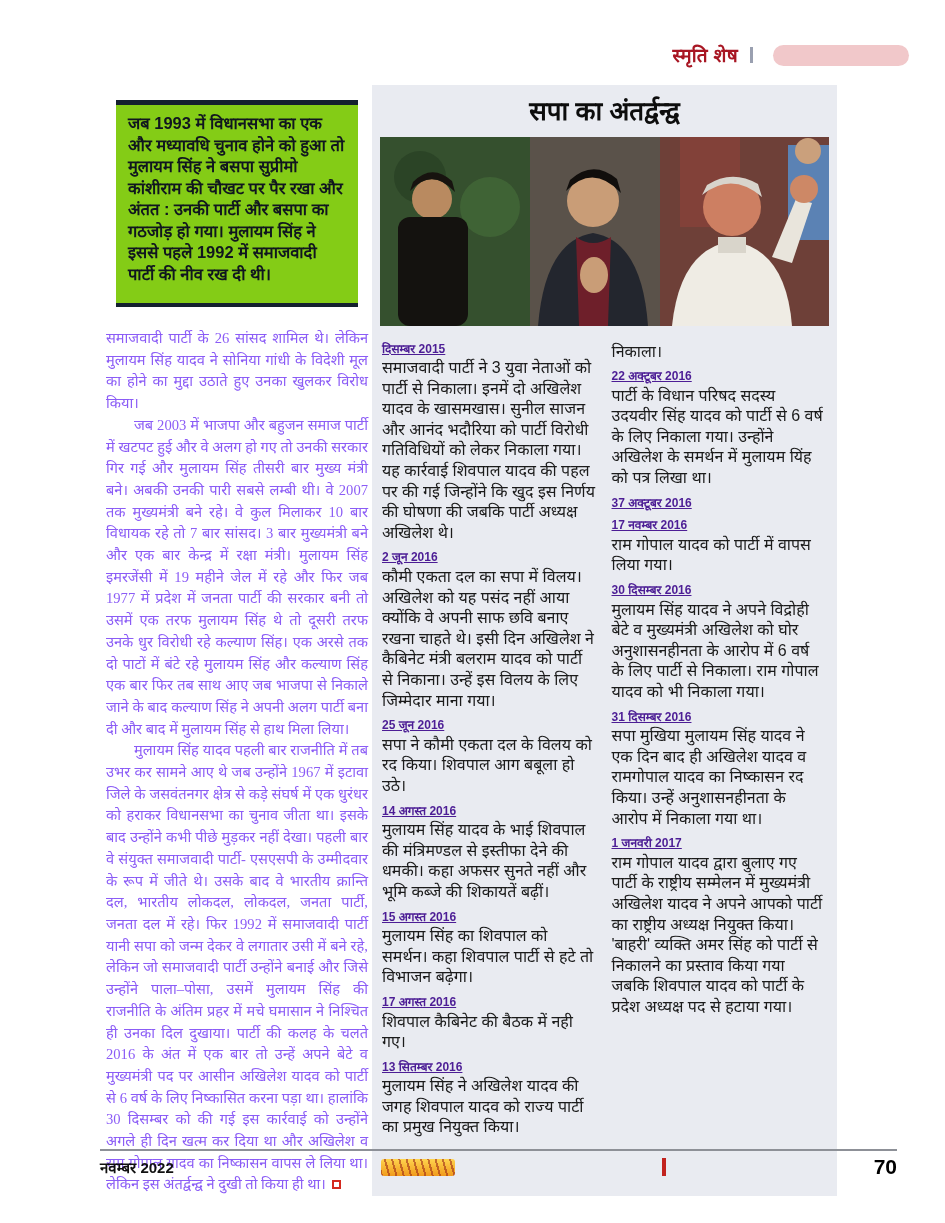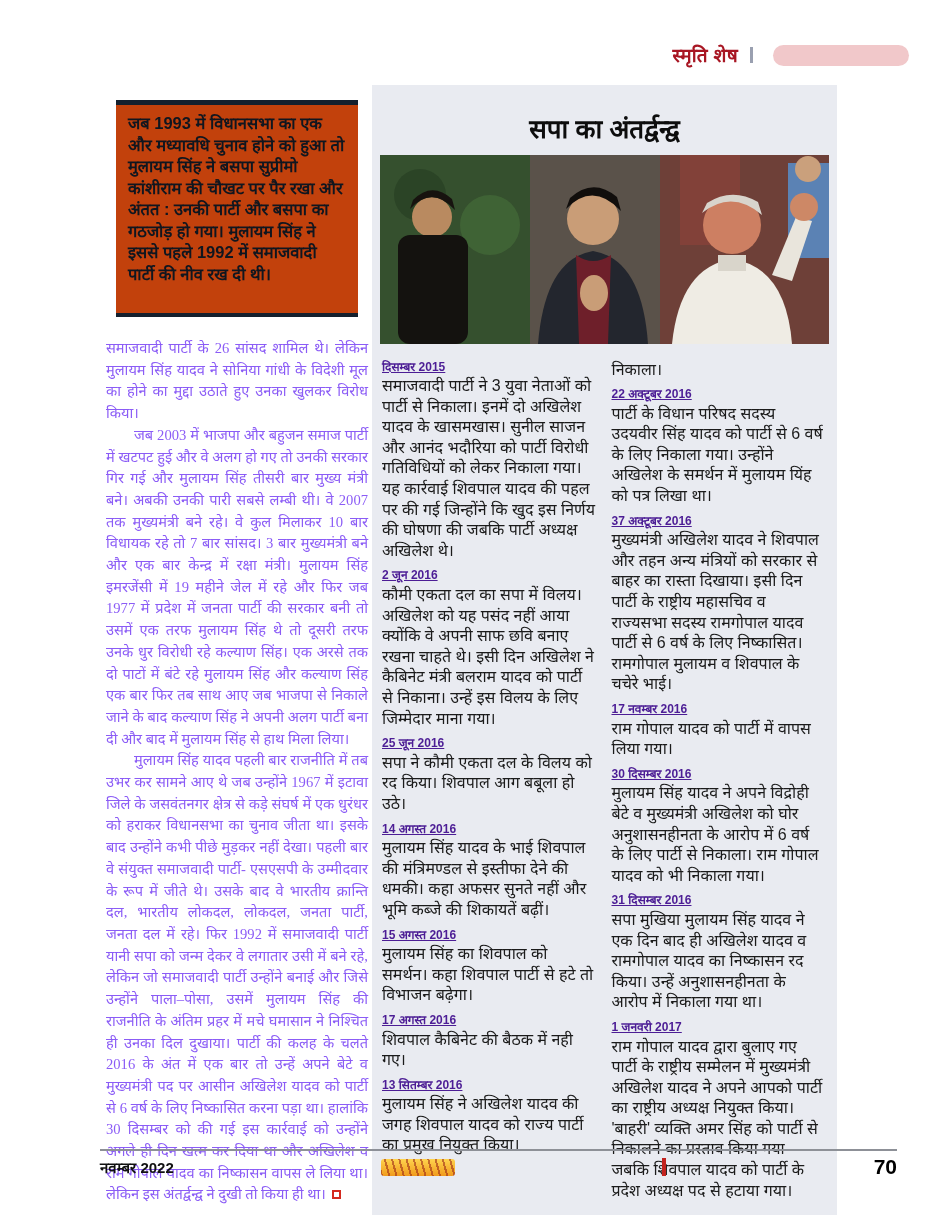--- a/index.html
+++ b/index.html
@@ -11,27 +11,27 @@
 
   
   .page-header { position:absolute; top:42px; right:36px; display:flex; align-items:center; }
   .section-label { color:#a81623; font-size:19px; font-weight:bold; letter-spacing:0.3px; }
   .sep-tick { width:3px; height:16px; background:#9aa0b0; margin-left:12px; }
   .masthead-pill { width:136px; height:21px; background:#f1c8ca; border-radius:11px; margin-left:20px; }
 
   
   .content { position:absolute; left:100px; top:85px; width:737px; display:flex; }
   .left-col { width:268px; flex:0 0 268px; }
-  .panel { width:465px; flex:0 0 465px; margin-left:4px; background:#e9ebf1; padding:26px 8px 14px 8px; }
+  .panel { width:465px; flex:0 0 465px; margin-left:4px; background:#e9ebf1; padding:8px 8px 14px 8px; }
 
   
   .highlight-box {
-    margin:15px 10px 0 16px; background:#c2410c;
+    margin:15px 10px 0 16px; background:#84cc16;
     border-top:5px solid #14202e; border-bottom:4px solid #14202e;
-    padding:8px 12px 28px 12px;
+    padding:8px 12px 18px 12px;
   }
   .highlight-box p {
     margin:0; font-size:16.5px; line-height:21.5px; font-weight:bold; color:#10161f;
     font-family:"Liberation Sans","DejaVu Sans",sans-serif;
   }
 
   
   .body-text { margin:21px 0 0 6px; width:262px; }
   .body-text p {
     margin:0; font-size:14.6px; line-height:21.7px; color:#8b5cf6;
@@ -165,21 +165,20 @@
         </div>
 
         <div class="tcol">
           <div class="t-text t-cont">निकाला।</div>
           <div class="entry">
             <div class="t-date">22 अक्टूबर 2016</div>
             <div class="t-text">पार्टी के विधान परिषद सदस्य उदयवीर सिंह यादव को पार्टी से 6 वर्ष के लिए निकाला गया। उन्होंने अखिलेश के समर्थन में मुलायम यिंह को पत्र लिखा था।</div>
           </div>
           <div class="entry">
             <div class="t-date">37 अक्टूबर 2016</div>
-            <div class="t-text">मुख्यमंत्री अखिलेश यादव ने शिवपाल और तहन अन्य मंत्रियों को सरकार से बाहर का रास्ता दिखाया। इसी दिन पार्टी के राष्ट्रीय महासचिव व राज्यसभा सदस्य रामगोपाल यादव पार्टी से 6 वर्ष के लिए निष्कासित। रामगोपाल मुलायम व शिवपाल के चचेरे भाई।</div>
           </div>
           <div class="entry">
             <div class="t-date">17 नवम्बर 2016</div>
             <div class="t-text">राम गोपाल यादव को पार्टी में वापस लिया गया।</div>
           </div>
           <div class="entry">
             <div class="t-date">30 दिसम्बर 2016</div>
             <div class="t-text">मुलायम सिंह यादव ने अपने विद्रोही बेटे व मुख्यमंत्री अखिलेश को घोर अनुशासनहीनता के आरोप में 6 वर्ष के लिए पार्टी से निकाला। राम गोपाल यादव को भी निकाला गया।</div>
           </div>
           <div class="entry">

